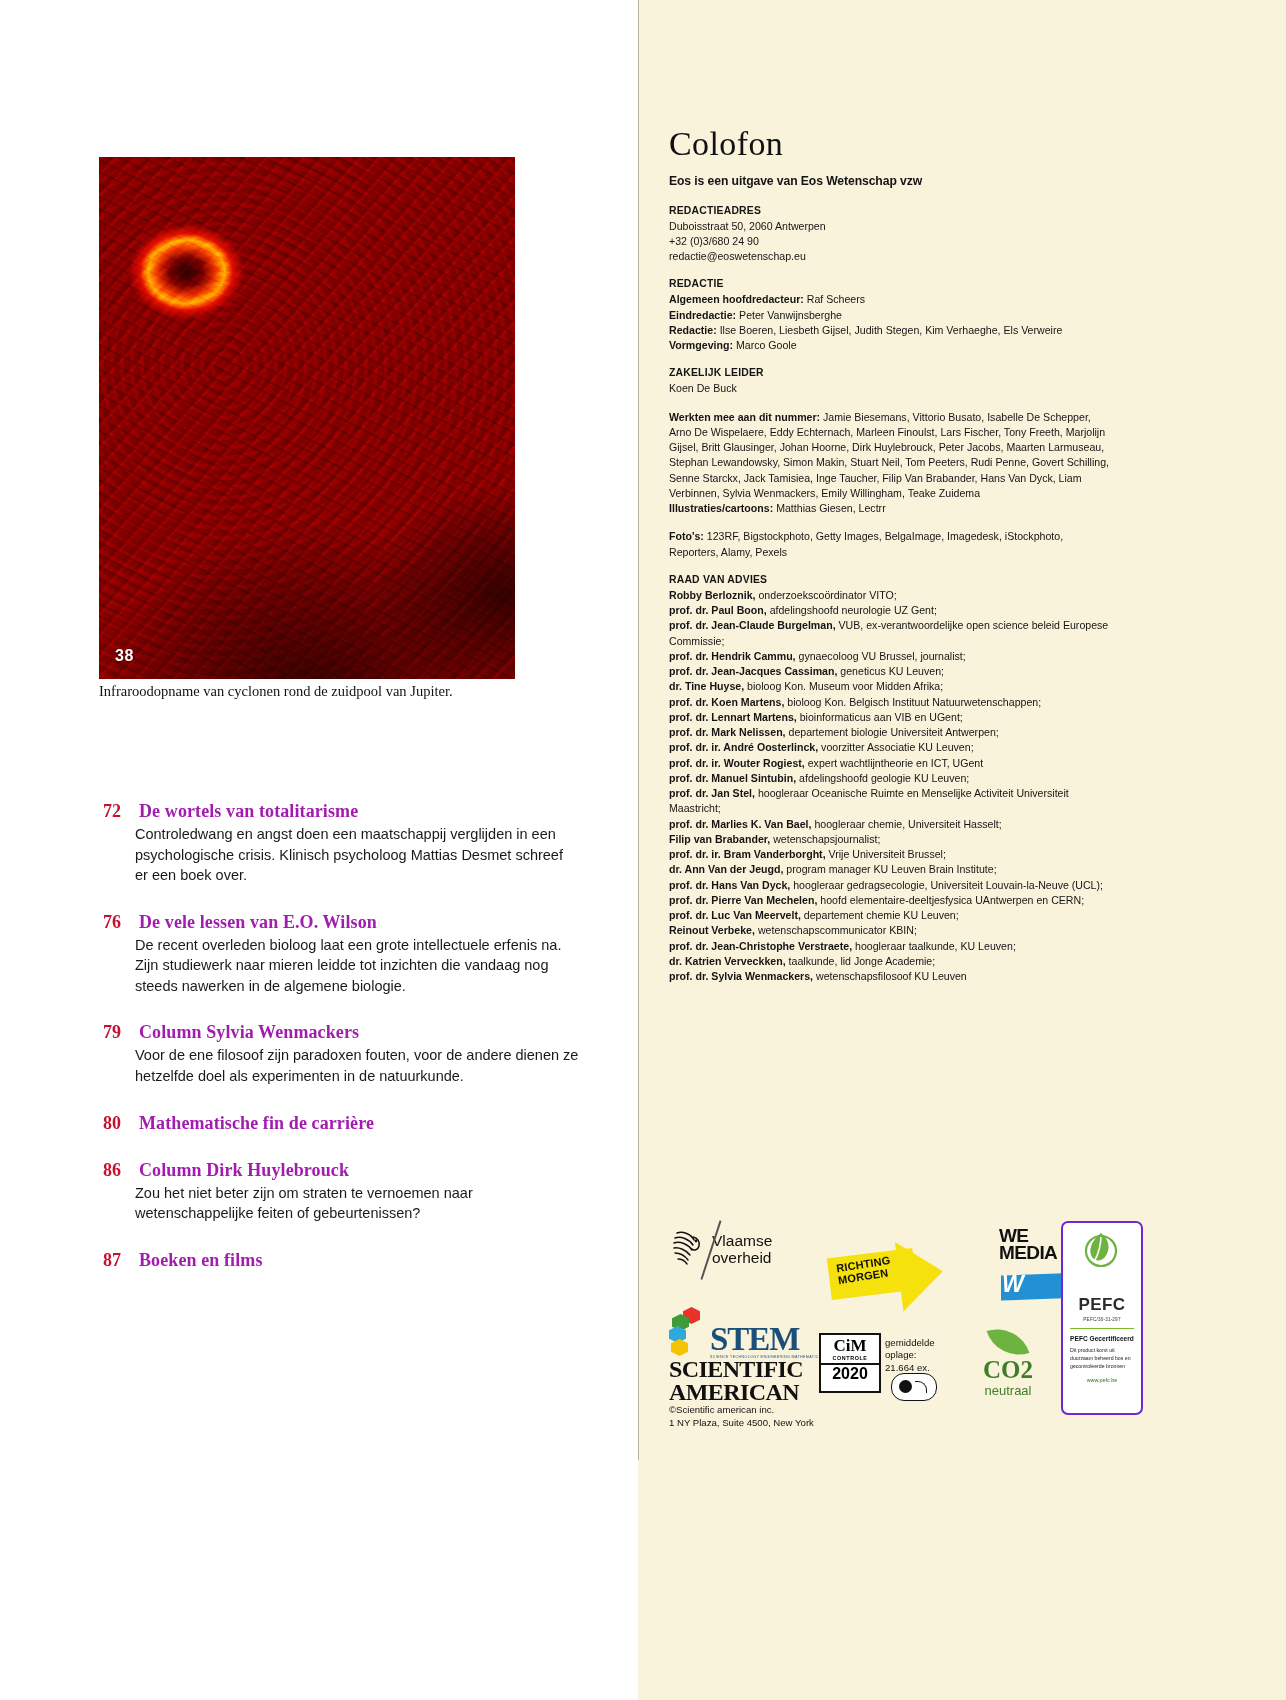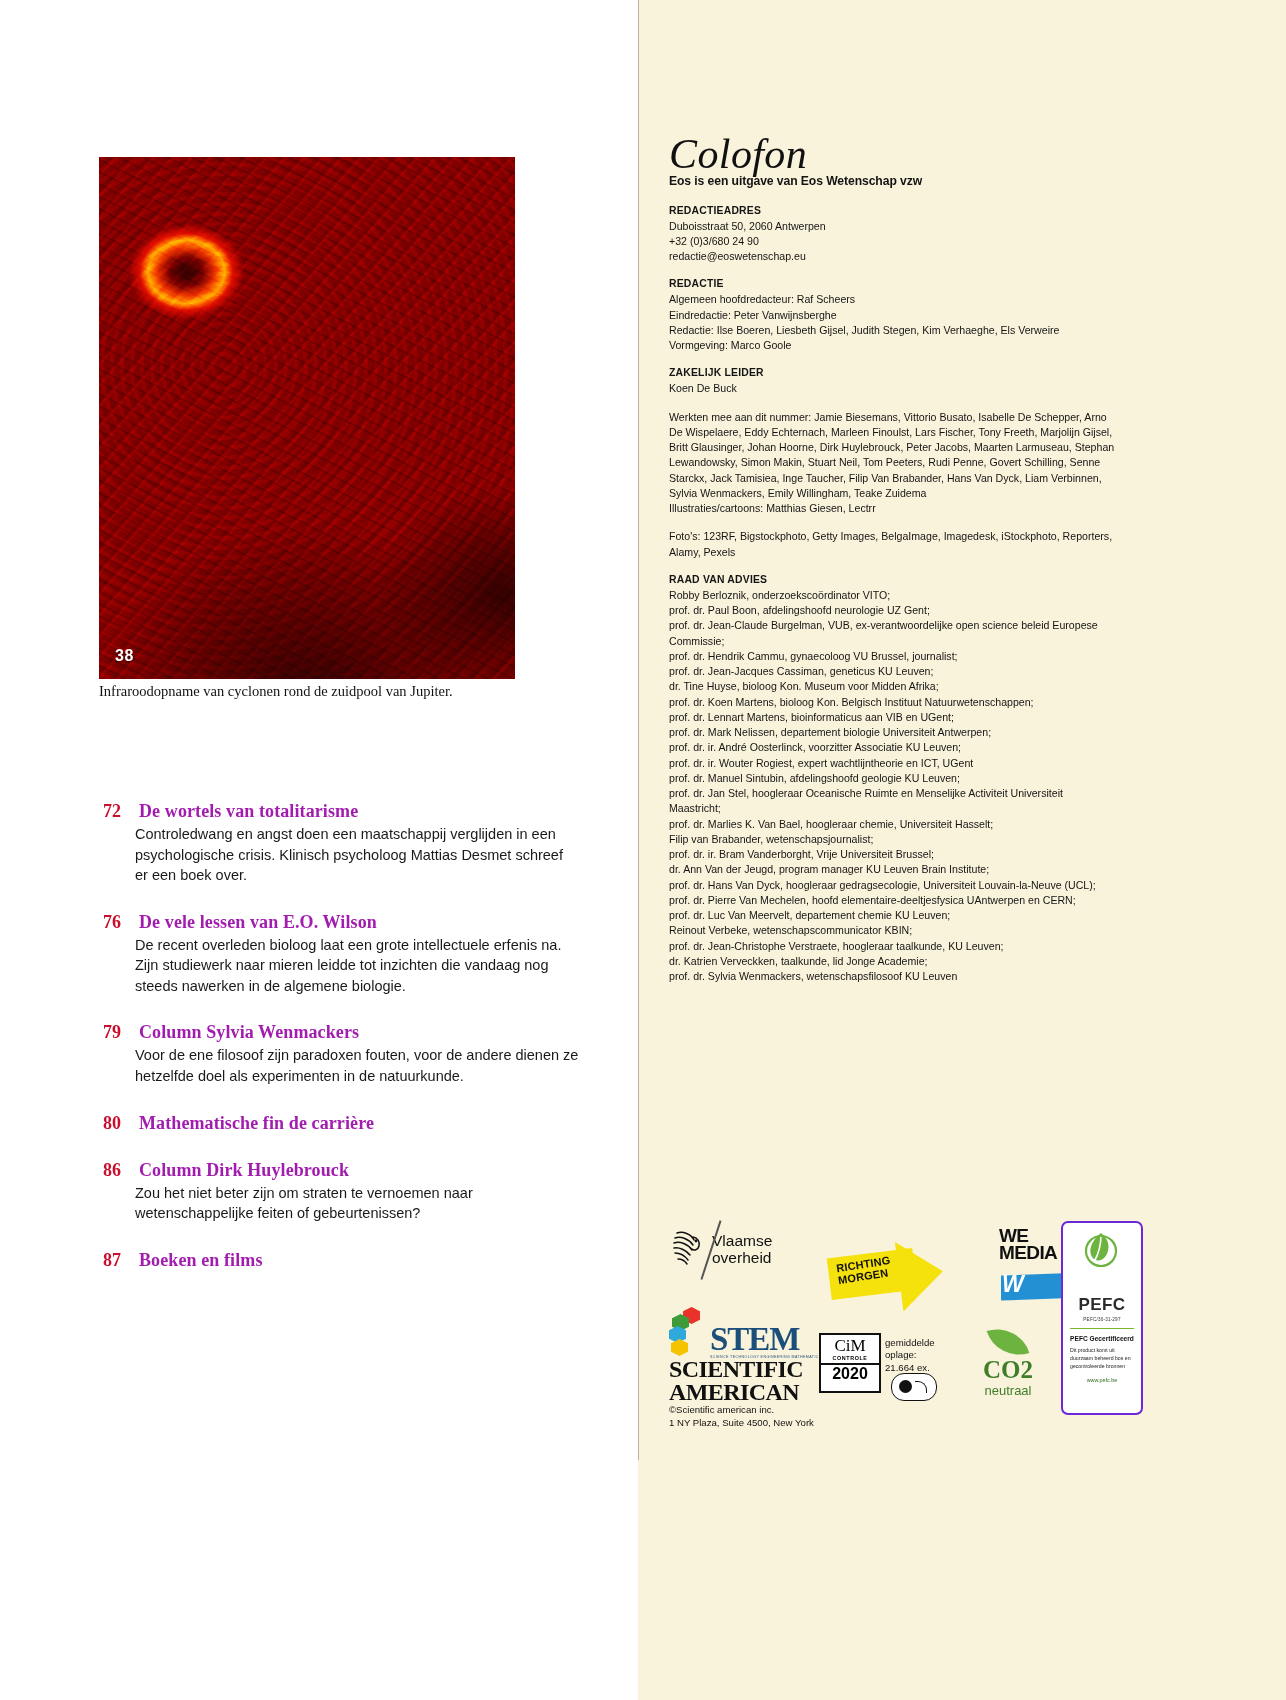--- a/index.html
+++ b/index.html
@@ -84,27 +84,27 @@
   .right-col{
     width:648px;height:1700px;background:#faf3dc;position:relative;
     box-sizing:border-box;
   }
   .col-rule{
     position:absolute;left:0px;top:0;width:1px;height:1460px;background:#b9b29a;
   }
   .colofon-title{
     position:absolute;left:31px;top:102px;
     font-family:"Liberation Serif", serif;
-    font-size:42px;color:#111;letter-spacing:.4px;font-weight:normal;font-style:italic;
+    font-size:34px;color:#111;letter-spacing:.4px;font-weight:normal;
   }
   .cf{
     position:absolute;left:31px;top:173px;width:446px;
     font-size:10.6px;line-height:1.44;color:#141414;
   }
-  .cf b{font-weight:normal;}
+  .cf b{font-weight:bold;}
   .cf .lead{font-size:12.2px;font-weight:bold;letter-spacing:-.1px;}
   .cf .sec{font-weight:bold;font-size:10.4px;letter-spacing:.2px;text-transform:uppercase;}
   .blk{margin-bottom:13px;}
   .blk.tight{margin-bottom:0;}
   .line{display:block;}
   .adv-line{display:block;}
 
   
   .logos{position:absolute;left:31px;top:1215px;width:470px;height:215px;}
   .logo-vl{position:absolute;left:0;top:13px;display:flex;align-items:center;gap:9px;}
@@ -146,21 +146,21 @@
   .logo-wemedia{position:absolute;left:330px;top:12px;width:140px;height:80px;}
   .we-word{font-weight:bold;font-size:19px;line-height:.92;color:#111;letter-spacing:-.6px;}
   .we-bar{
     position:absolute;left:2px;top:46px;width:136px;height:25px;
     background:#2390d4;transform:skewY(-2.2deg);
   }
   .we-w{position:absolute;left:3px;top:44px;color:#fff;font-weight:bold;font-style:italic;font-size:23px;z-index:2;}
   .we-m{position:absolute;right:5px;top:46px;color:#fff;font-weight:bold;font-style:italic;font-size:21px;z-index:2;}
 
   .cim{position:absolute;left:150px;top:118px;width:58px;height:56px;border:2px solid #111;background:#fff;}
-  .cim-top{font-family:"Liberation Serif", serif;font-weight:normal;font-size:17px;text-align:center;line-height:1.05;padding-top:2px;}
+  .cim-top{font-family:"Liberation Serif", serif;font-weight:bold;font-size:17px;text-align:center;line-height:1.05;padding-top:2px;}
   .cim-mid{font-size:5.4px;text-align:center;letter-spacing:.6px;font-weight:bold;}
   .cim-year{font-weight:bold;font-size:16px;text-align:center;border-top:2px solid #111;margin-top:2px;}
   .oplage{position:absolute;left:216px;top:122px;font-size:9.6px;line-height:1.3;color:#111;}
   .speaker{position:absolute;left:222px;top:158px;width:44px;height:26px;border:1.6px solid #111;border-radius:13px;background:#fff;}
   .spk-dot{position:absolute;left:7px;top:6px;width:13px;height:13px;border-radius:50%;background:#111;}
   .spk-wave{position:absolute;left:23px;top:7px;width:11px;height:11px;border-right:1.6px solid #111;border-top:1.6px solid #111;border-radius:0 9px 0 0;}
 
   .co2{position:absolute;left:296px;top:110px;width:86px;height:80px;}
   .leaf{
     position:absolute;left:26px;top:0px;width:34px;height:34px;background:#6cb33f;

